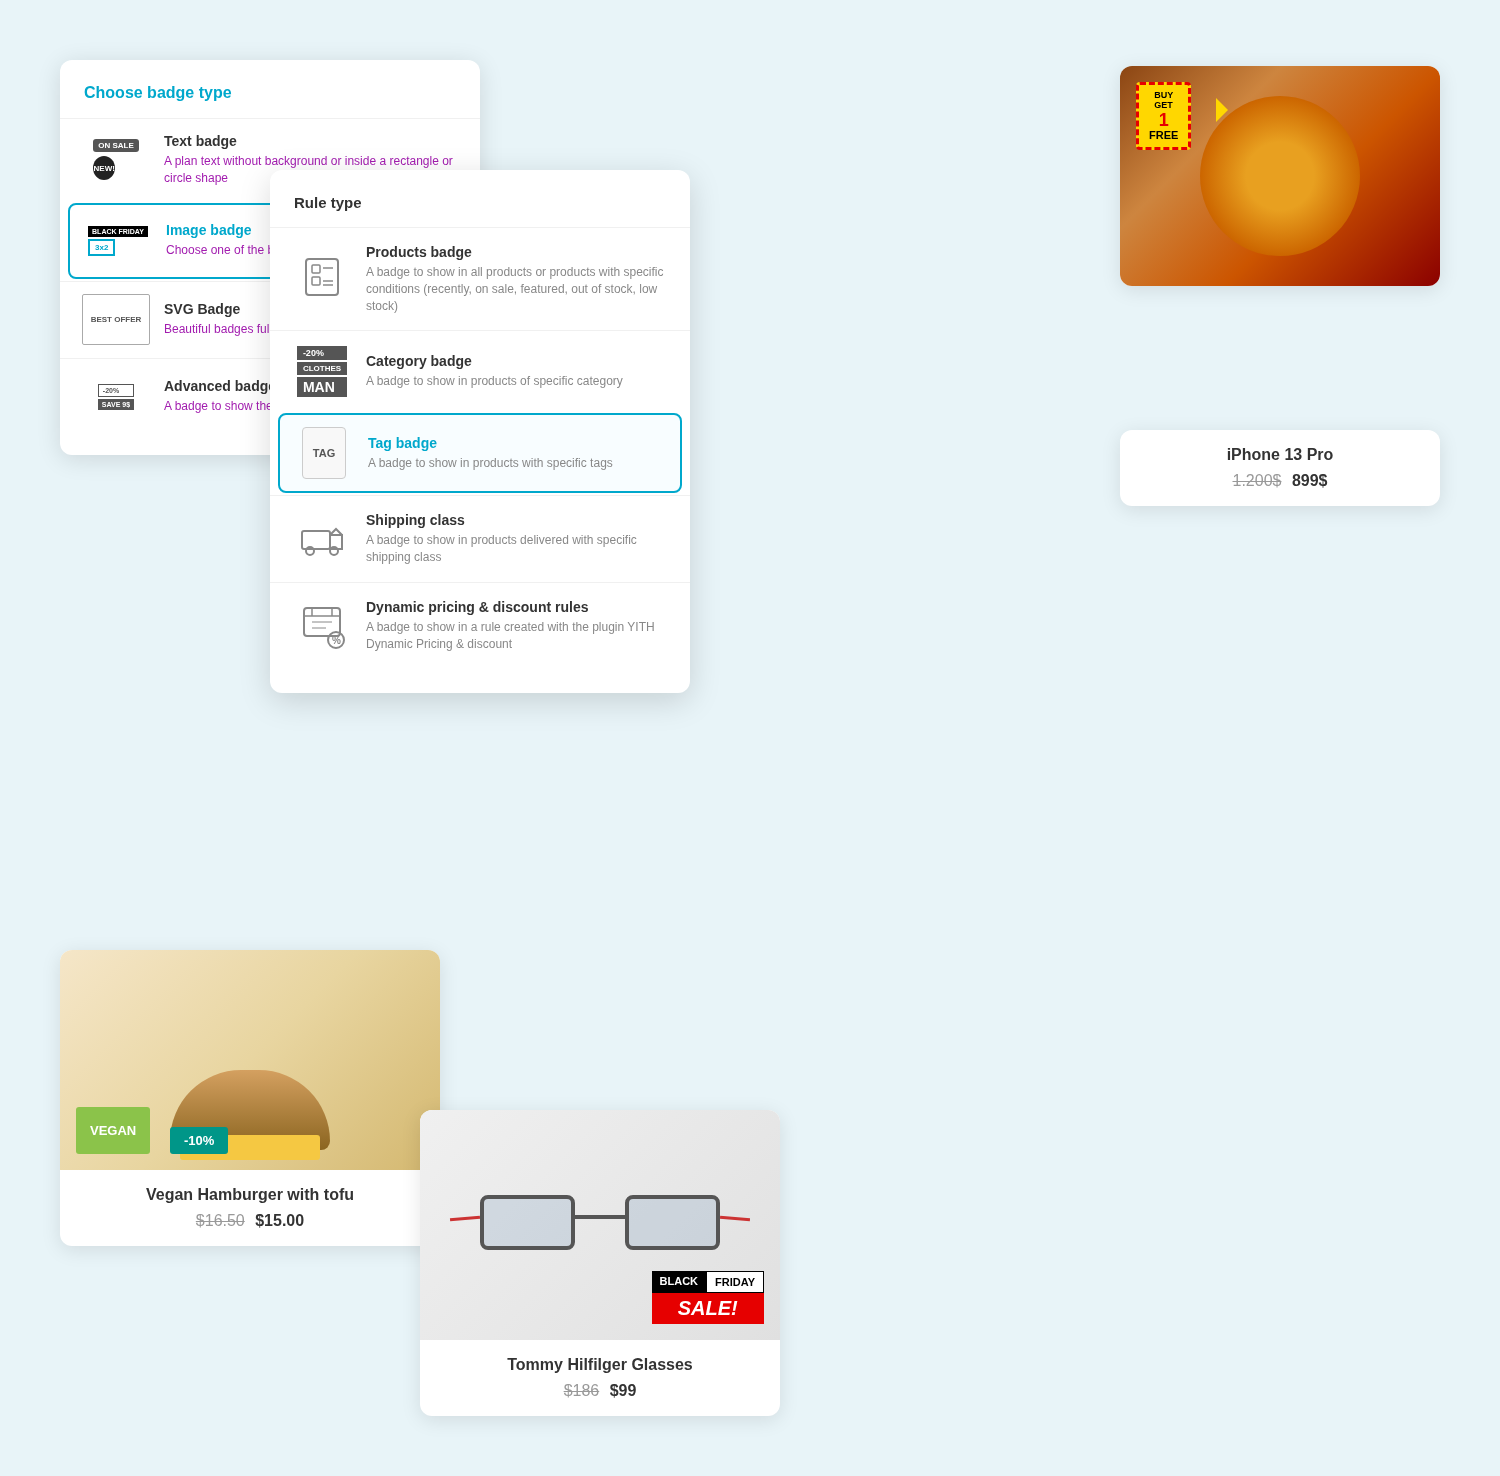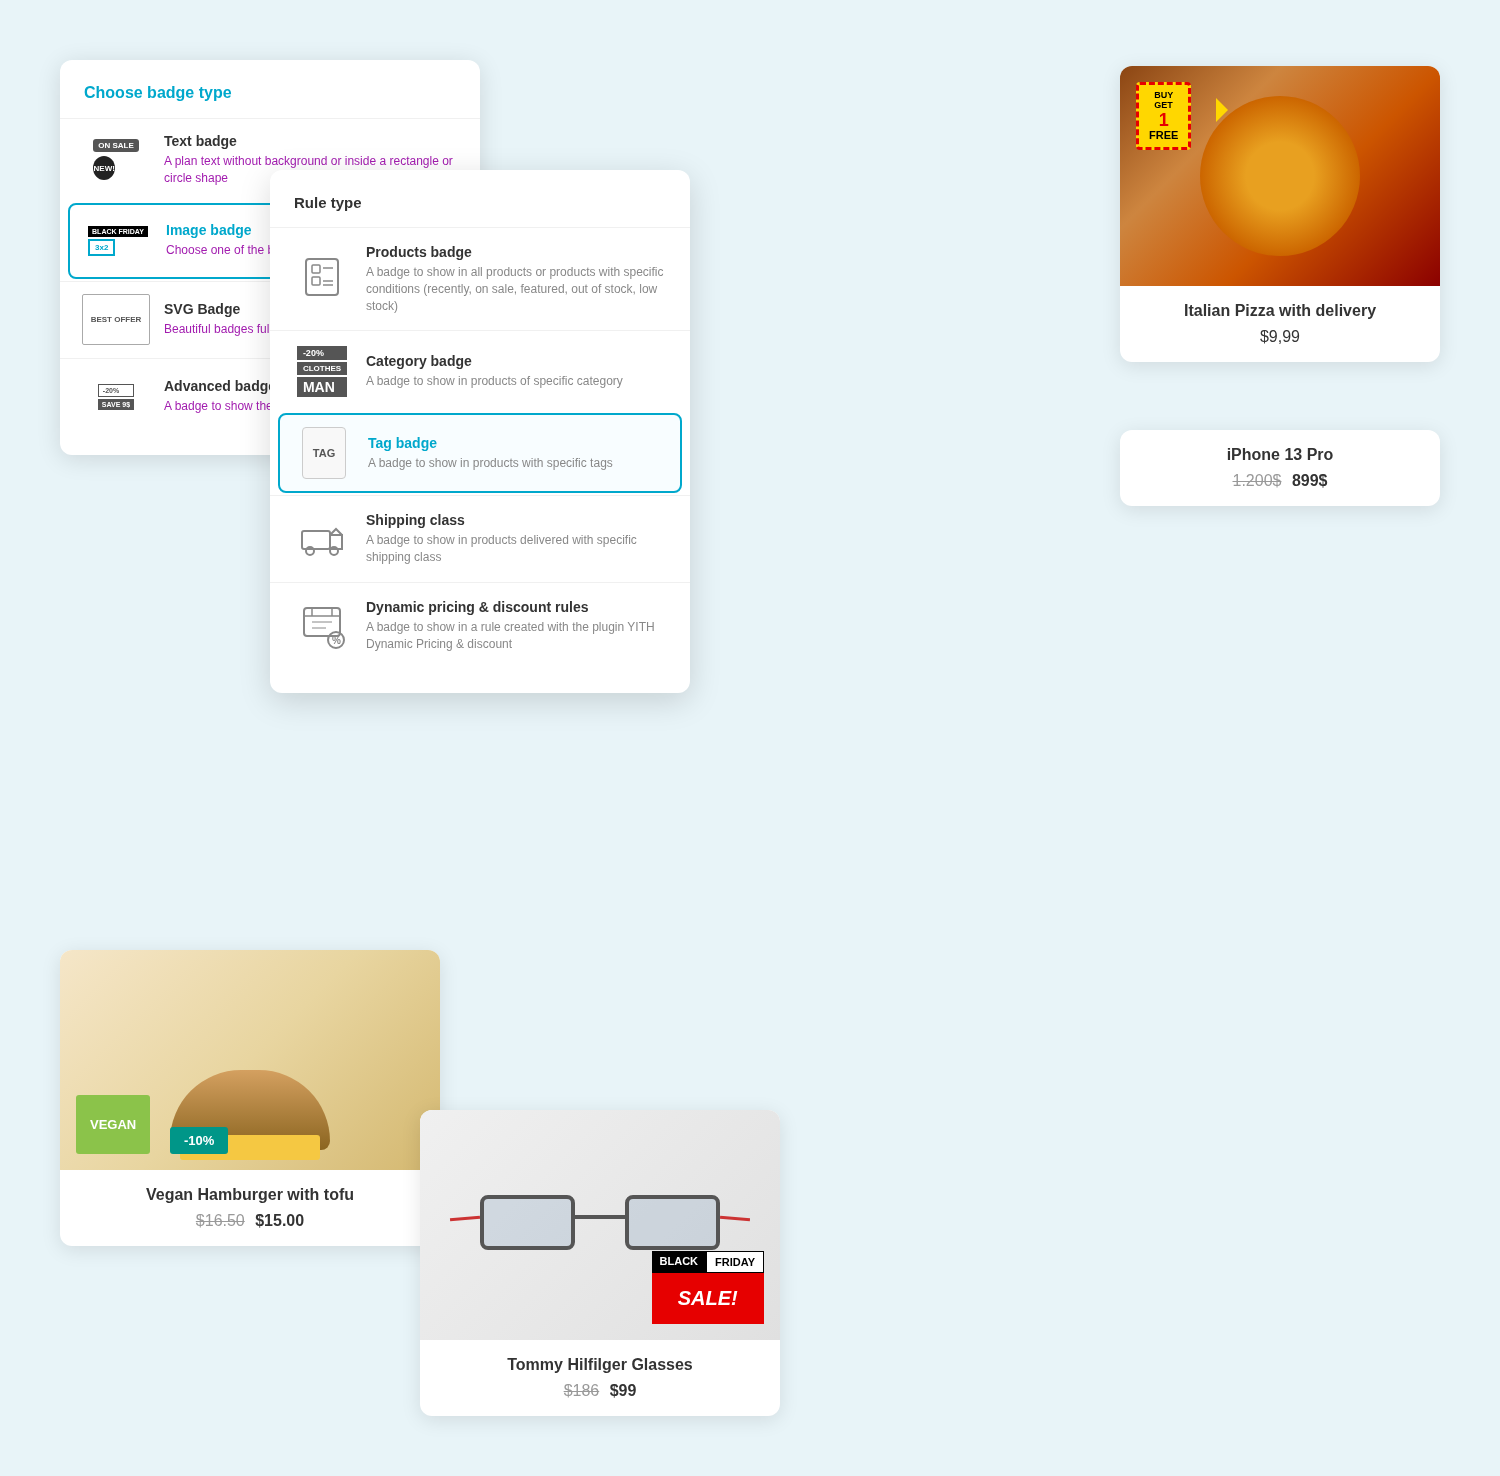--- a/index.html
+++ b/index.html
@@ -400,21 +400,21 @@
       border-radius: 3px;
     }
     .vegan-badge {
       position: absolute;
       bottom: 16px;
       left: 16px;
       background: #8bc34a;
       color: #fff;
       font-size: 13px;
       font-weight: 800;
-      padding: 22px 14px;
+      padding: 16px 14px;
       border-radius: 3px;
     }
     .discount-badge-green {
       position: absolute;
       bottom: 16px;
       left: 110px;
       background: #009688;
       color: #fff;
       font-size: 13px;
       font-weight: 800;
@@ -492,21 +492,21 @@
     .black-friday-badge {
       position: absolute;
       bottom: 16px;
       right: 16px;
     }
     .bf-top {
       display: flex;
     }
     .bf-black { background: #000; color: #fff; font-size: 11px; font-weight: 800; padding: 4px 8px; }
     .bf-friday { background: #fff; border: 1px solid #000; color: #000; font-size: 11px; font-weight: 800; padding: 4px 8px; }
-    .bf-sale { background: #e60000; color: #fff; font-size: 20px; font-weight: 900; padding: 14px 16px; font-style: italic; text-align: center; }
+    .bf-sale { background: #e60000; color: #fff; font-size: 20px; font-weight: 900; padding: 4px 16px; font-style: italic; text-align: center; }
 
   </style>
 </head>
 <body>
 
 <div class="scene">
 
   <div class="badge-type-panel">
     <div class="panel-title">Choose badge type</div>
 
@@ -642,24 +642,20 @@
 
   <div class="product-card pizza-card">
     <div class="pizza-img">
       <div class="buy-get-badge">
         <span class="buy-text">BUY<br>GET</span>
         <span class="free-text">1</span>
         <span class="free-label">FREE</span>
       </div>
       <div class="buy-get-arrow"></div>
     </div>
-    <div class="product-info">
-      <div class="product-name">Italian Pizza with delivery</div>
-      <div class="product-price">$9,99</div>
-    </div>
   </div>
 
   <div class="product-card iphone-card">
     <div class="product-info">
       <div class="product-name">iPhone 13 Pro</div>
       <div class="product-price">
         <span class="price-original">1.200$</span>
         <span class="price-sale">899$</span>
       </div>
     </div>

